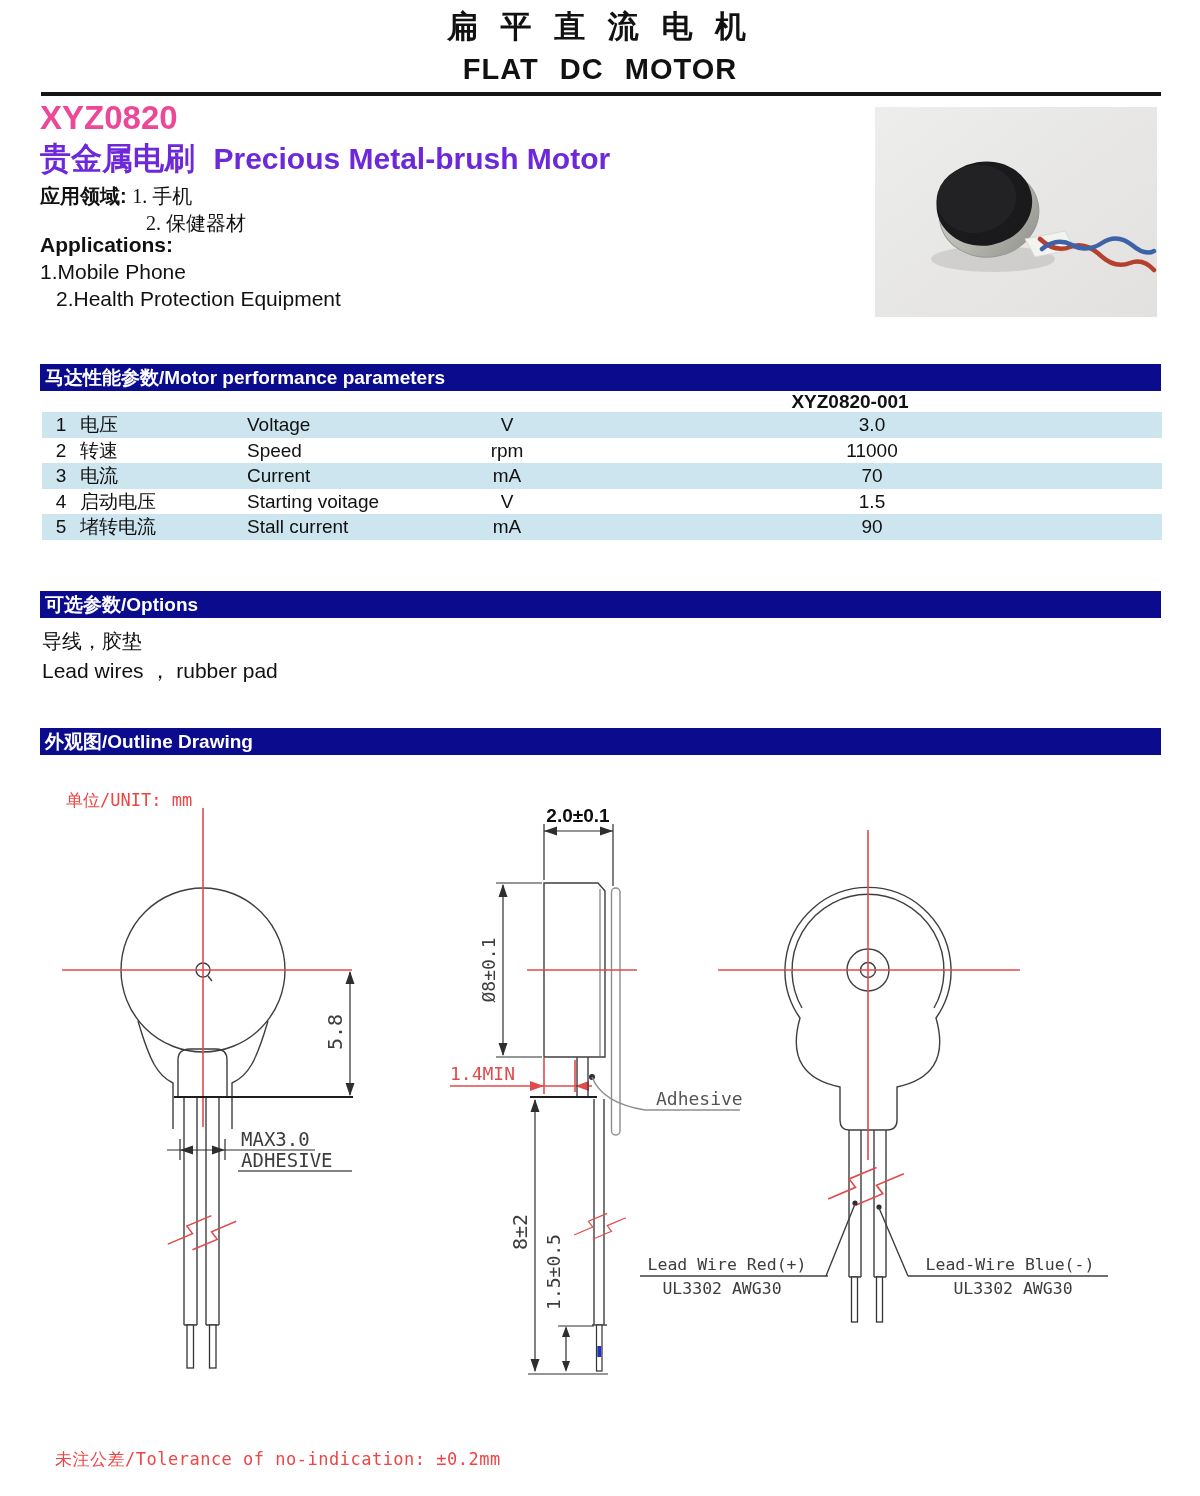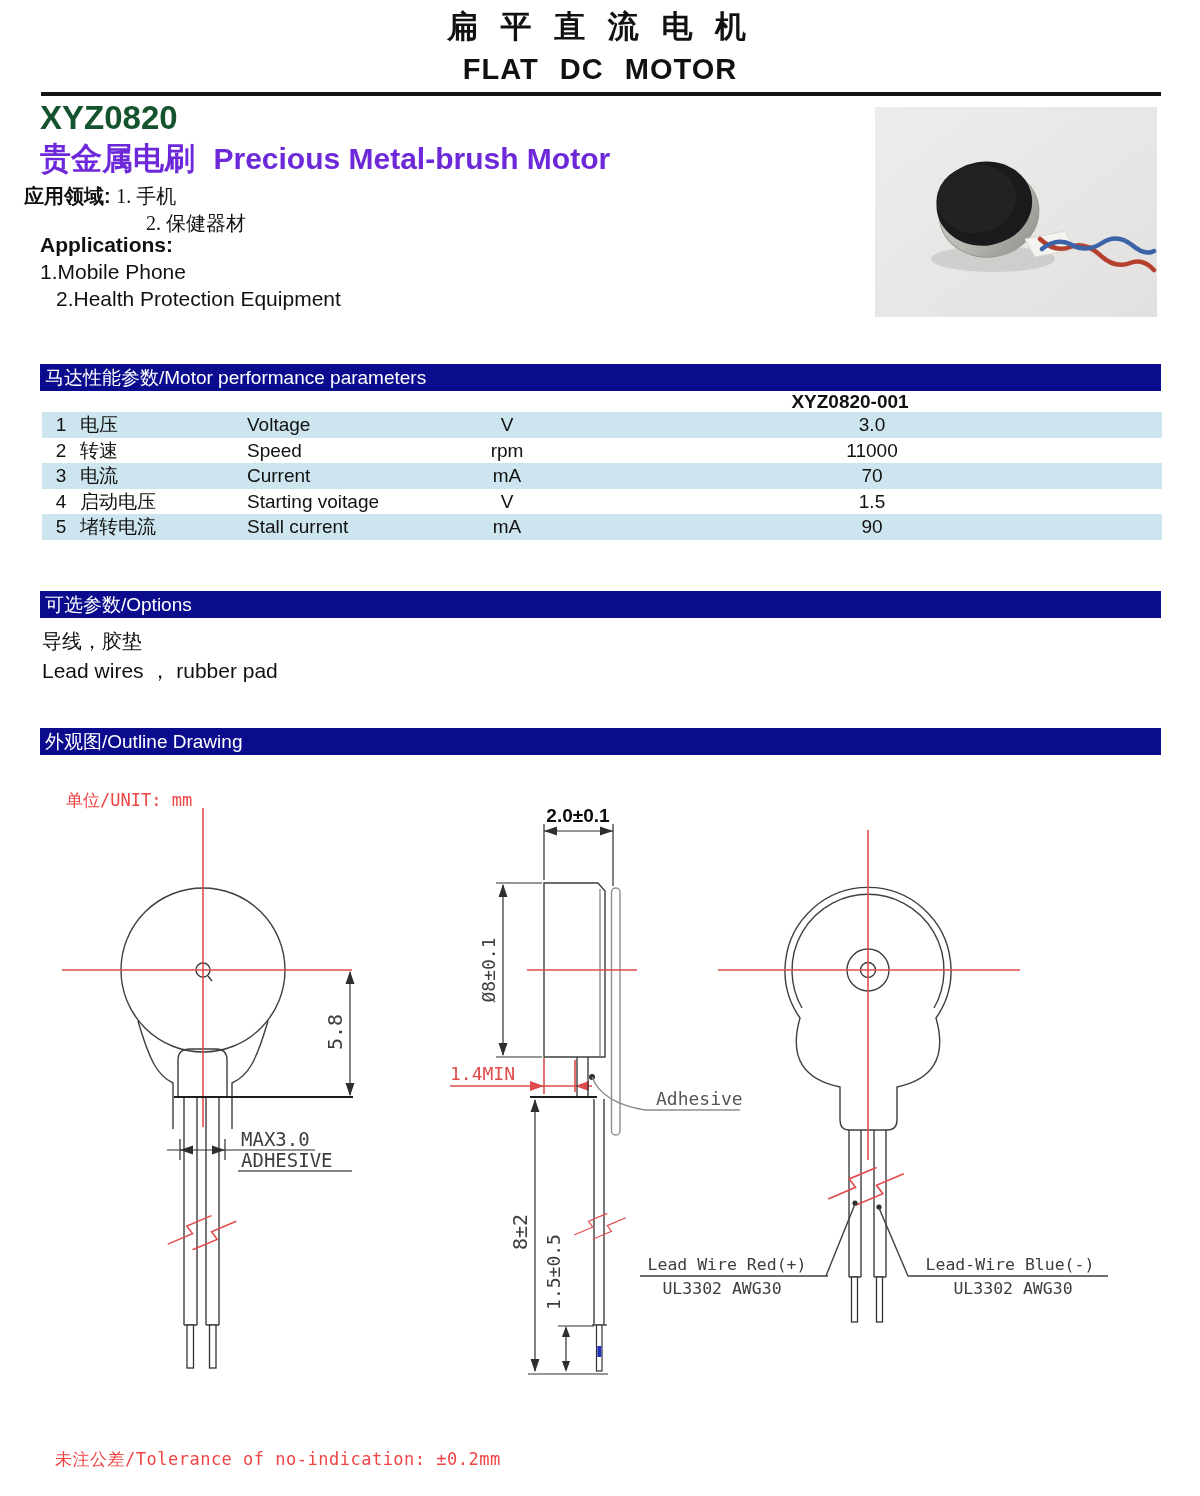--- a/index.html
+++ b/index.html
@@ -2,34 +2,34 @@
 <html><head>
 <meta charset="utf-8">
 <style>
   html,body{margin:0;padding:0;background:#888;}
   .page{position:relative;width:1200px;height:1496px;background:#fff;margin:0 auto;
         font-family:"Liberation Sans",sans-serif;color:#111;overflow:hidden;}
   .abs{position:absolute;}
   .title-cn{top:6px;left:0;width:100%;text-align:center;font-size:31px;font-weight:bold;letter-spacing:7px;}
   .title-en{top:53px;left:0;width:100%;text-align:center;font-size:29px;font-weight:bold;letter-spacing:1px;word-spacing:12px;}
   .rule{top:92px;left:41px;width:1120px;height:4px;background:#151515;}
-  .model{top:99px;left:40px;font-size:33px;font-weight:bold;color:#14532d;}
+  .model{top:99px;left:40px;font-size:33px;font-weight:bold;color:#ec4899;}
   .subtitle{top:138px;left:40px;color:#6d28d9;font-weight:bold;}
   .subtitle .cn{font-size:31px;}
   .subtitle .en{font-size:30px;margin-left:14px;}
   .cn-serif{font-family:"Liberation Serif",serif;}
-  .app-cn{top:183px;left:24px;font-size:20px;}
+  .app-cn{top:183px;left:40px;font-size:20px;}
   .app-cn .lbl{font-weight:bold;}
   .app-cn2{top:210px;left:146px;font-size:20px;}
   .apps-label{top:233px;left:40px;font-size:21px;font-weight:bold;}
   .app1{top:260px;left:40px;font-size:21px;}
   .app2{top:287px;left:56px;font-size:21px;}
   .env{top:313px;left:40px;font-size:21px;}
   .env .lbl{font-weight:bold;}
-  .bar{left:40px;width:1121px;height:27px;background:#0b0b8e;color:#fff;font-weight:normal;
+  .bar{left:40px;width:1121px;height:27px;background:#0b0b8e;color:#fff;font-weight:bold;
        font-size:19px;line-height:27px;padding-left:5px;box-sizing:border-box;}
   .bar1{top:364px;}
   .bar2{top:591px;}
   .bar3{top:728px;}
   .tbl-model{top:391px;left:560px;width:580px;text-align:center;font-size:19px;font-weight:bold;}
   .tbl{top:412px;left:42px;width:1120px;}
   .trow{display:grid;grid-template-columns:38px 167px 185px 150px auto;height:25.6px;
         align-items:center;font-size:19px;}
   .trow.alt{background:#cde5ee;}
   .trow .c0{text-align:center;}

